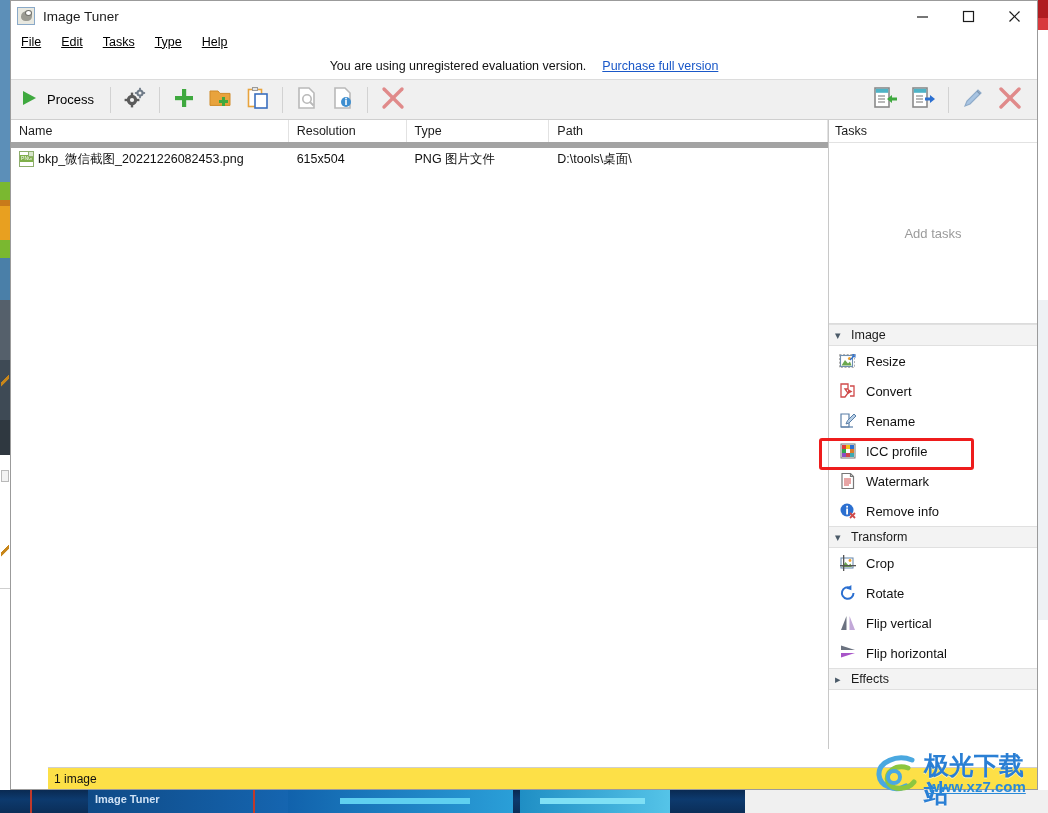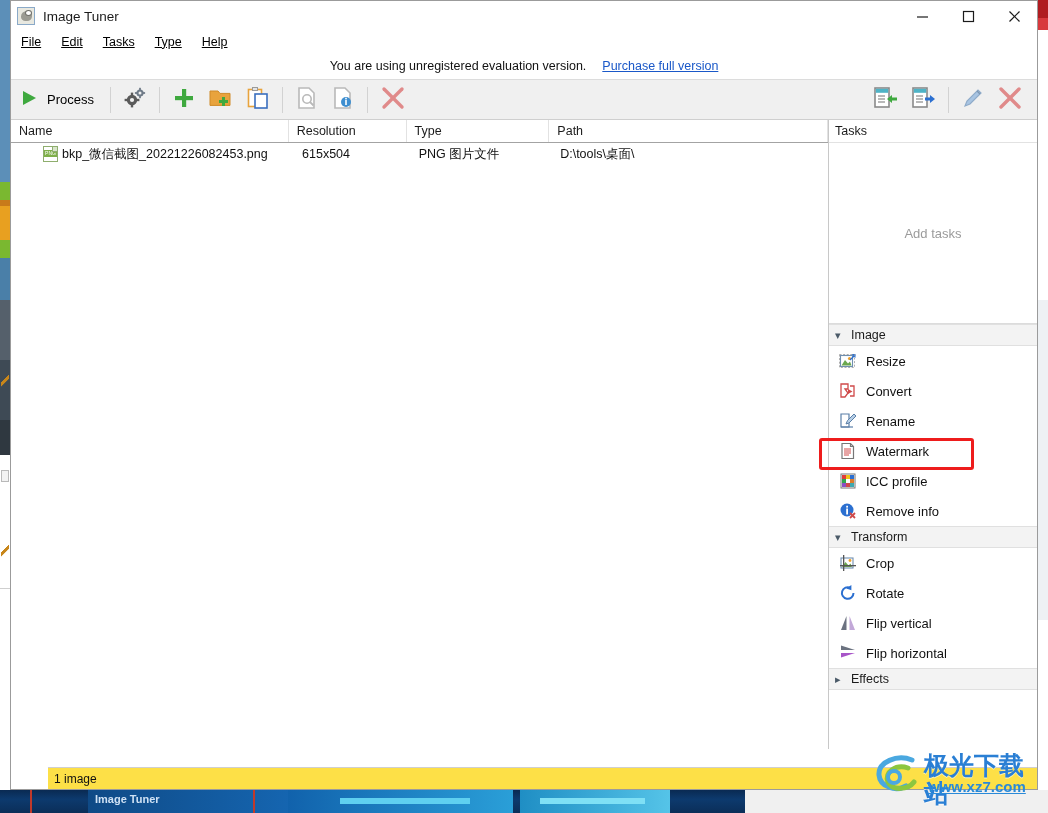--- a/index.html
+++ b/index.html
@@ -172,21 +172,21 @@
   .filepane {
     width: 818px;
     background: #ffffff;
     border-right: 1px solid #c8c8c8;
     box-sizing: border-box;
     position: relative;
   }
   .col-header {
     display: flex;
     height: 22px;
-    border-bottom: 1px solid #a3a3a3;
+    border-bottom: 6px solid #a3a3a3;
     font-size: 12.5px;
     color: #1b1b1b;
     align-items: center;
   }
   .col {
     padding-left: 8px;
     height: 22px;
     line-height: 22px;
     box-sizing: border-box;
     border-right: 1px solid #e2e2e2;
@@ -198,21 +198,21 @@
   .col.c-path { width: 279px; border-right: 1px solid #e2e2e2; }
 
   .file-row {
     display: flex;
     height: 22px;
     align-items: center;
     font-size: 12.5px;
     color: #111;
   }
   .cell { height:22px; line-height:22px; box-sizing:border-box; overflow:hidden; white-space:nowrap; }
-  .cell.c-name { width: 278px; padding-left: 24px; display:flex; align-items:center; gap:4px;margin-left:8px; }
+  .cell.c-name { width: 278px; padding-left: 8px; display:flex; align-items:center; gap:4px; }
   .cell.c-res  { width: 118px; padding-left: 8px; }
   .cell.c-type { width: 143px; padding-left: 8px; }
   .cell.c-path { width: 279px; padding-left: 8px; }
 
   .png-icon {
     width: 15px; height: 16px; position: relative; flex: none;
     background:#ffffff; border:1px solid #8fae6e; box-sizing:border-box;
   }
   .png-icon .band {
     position:absolute; left:0; top:3px; width:13px; height:7px;
@@ -601,52 +601,52 @@
           <span class="ico">
             <svg width="18" height="18" viewBox="0 0 18 18">
               <path d="M2 2 h8 v13 h-8 z" fill="#ffffff" stroke="#5a7fa8" stroke-width="1.2"></path>
               <line x1="2" y1="15" x2="14" y2="15" stroke="#5a7fa8" stroke-width="1.2"></line>
               <path d="M7 12 l1.5-3.5 L15 2 l2 2 L10 11 z" fill="#b8cfe6" stroke="#5a7fa8" stroke-width="1"></path>
             </svg>
           </span>
           <span>Rename</span>
         </div>
 
-        <div class="task-item is-highlighted">
-          <span class="ico">
-            <svg width="18" height="18" viewBox="0 0 18 18">
-              <path d="M3 1.5 h8.5 l3 3 v12 h-11.5 z" fill="#ffffff" stroke="#777777" stroke-width="1.2"></path>
-              <path d="M11.5 1.5 v3 h3" fill="none" stroke="#777777" stroke-width="1.2"></path>
-              <g stroke="#d04a4a" stroke-width="1">
-                <line x1="5" y1="7" x2="12" y2="7"></line>
-                  <line x1="5" y1="9" x2="12" y2="9"></line>
-                <line x1="5" y1="11" x2="12" y2="11"></line>
-                  <line x1="5" y1="13" x2="10" y2="13"></line>
-              </g>
-            </svg>
-          </span>
-          <span>Watermark</span>
-        </div>
-
         <div class="task-item">
           <span class="ico">
             <svg width="18" height="18" viewBox="0 0 18 18">
               <rect x="2" y="2" width="14" height="14" fill="#ffffff" stroke="#777777" stroke-width="1"></rect>
               <rect x="3" y="3" width="4" height="4" fill="#e03b3b"></rect>
                 <rect x="7" y="3" width="4" height="4" fill="#f0c419"></rect>
               <rect x="11" y="3" width="4" height="4" fill="#2b6fd0"></rect>
                 <rect x="3" y="7" width="4" height="4" fill="#2fa84f"></rect>
               <rect x="7" y="7" width="4" height="4" fill="#ffffff"></rect>
                 <rect x="11" y="7" width="4" height="4" fill="#e07b2a"></rect>
               <rect x="3" y="11" width="4" height="4" fill="#8a4fc4"></rect>
                 <rect x="7" y="11" width="4" height="4" fill="#d04a4a"></rect>
               <rect x="11" y="11" width="4" height="4" fill="#3fa9b0"></rect>
             </svg>
           </span>
           <span>ICC profile</span>
+        </div>
+
+        <div class="task-item is-highlighted">
+          <span class="ico">
+            <svg width="18" height="18" viewBox="0 0 18 18">
+              <path d="M3 1.5 h8.5 l3 3 v12 h-11.5 z" fill="#ffffff" stroke="#777777" stroke-width="1.2"></path>
+              <path d="M11.5 1.5 v3 h3" fill="none" stroke="#777777" stroke-width="1.2"></path>
+              <g stroke="#d04a4a" stroke-width="1">
+                <line x1="5" y1="7" x2="12" y2="7"></line>
+                  <line x1="5" y1="9" x2="12" y2="9"></line>
+                <line x1="5" y1="11" x2="12" y2="11"></line>
+                  <line x1="5" y1="13" x2="10" y2="13"></line>
+              </g>
+            </svg>
+          </span>
+          <span>Watermark</span>
         </div>
 
         <div class="task-item">
           <span class="ico">
             <svg width="18" height="18" viewBox="0 0 18 18">
               <circle cx="8" cy="8" r="6.5" fill="#2b6fd0"></circle>
               <rect x="7.2" y="6.5" width="1.8" height="6" fill="#ffffff"></rect>
               <rect x="7.2" y="3.8" width="1.8" height="1.8" fill="#ffffff"></rect>
               <line x1="11" y1="11" x2="16" y2="16" stroke="#d04a4a" stroke-width="1.8"></line>
               <line x1="16" y1="11" x2="11" y2="16" stroke="#d04a4a" stroke-width="1.8"></line>

